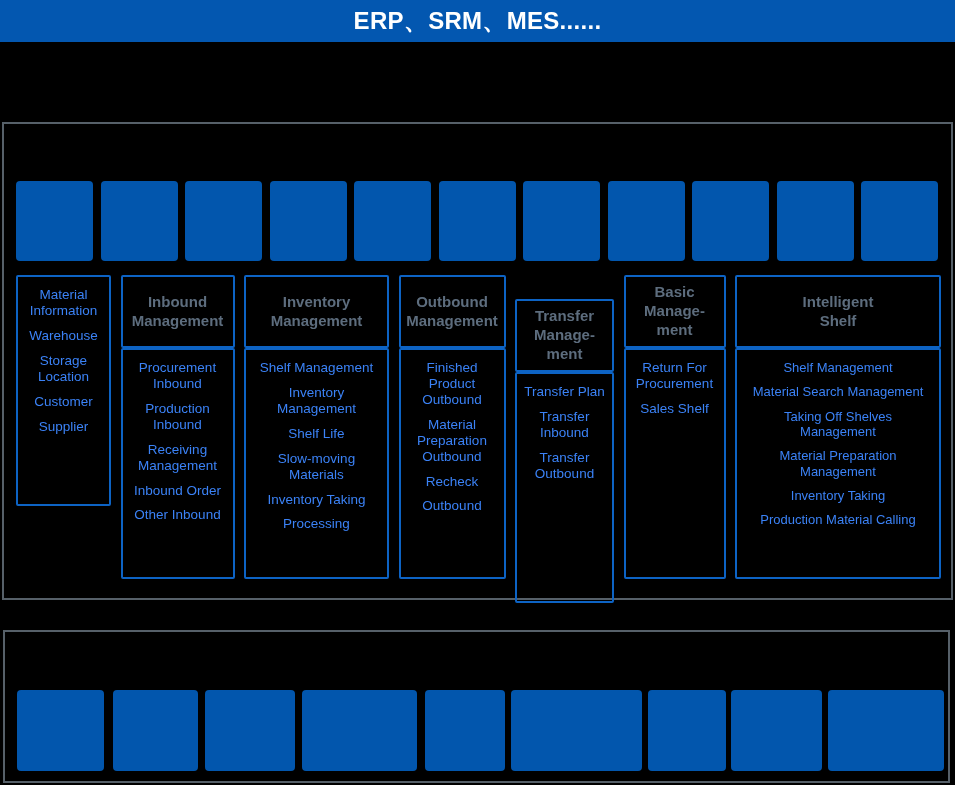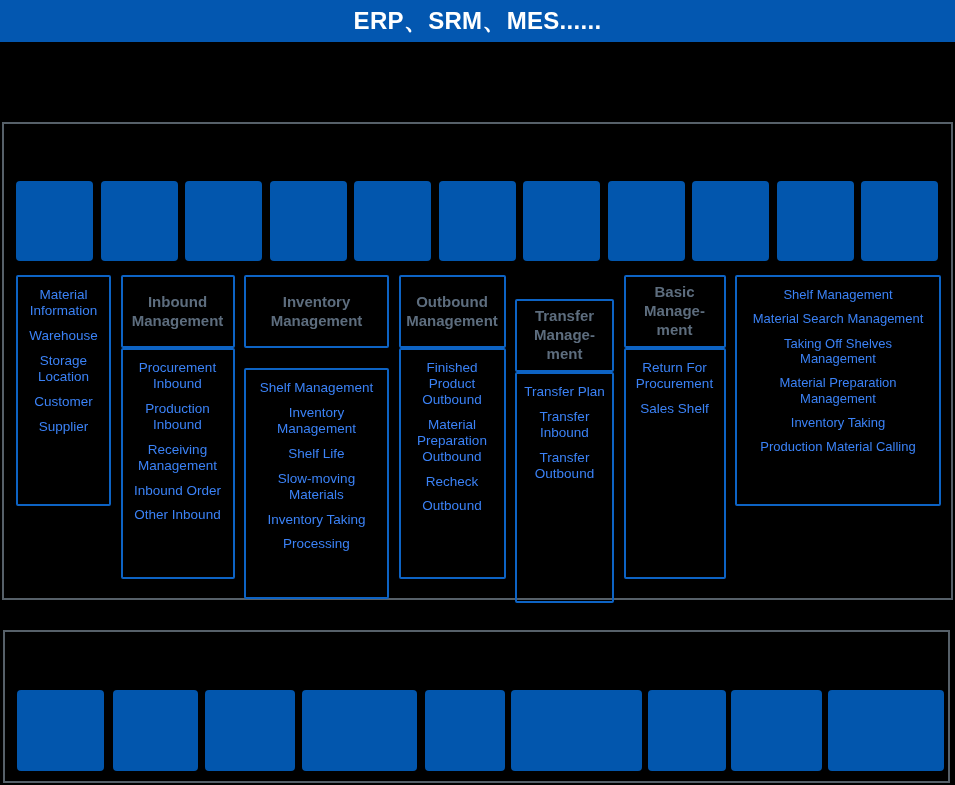--- a/index.html
+++ b/index.html
@@ -135,21 +135,21 @@
             <div class="col-item">Procurement
 Inbound</div>
             <div class="col-item">Production
 Inbound</div>
             <div class="col-item">Receiving
 Management</div>
             <div class="col-item">Inbound Order</div>
             <div class="col-item">Other Inbound</div>
           </div>
         </div>
-        <div class="column" style="width: 145px; gap: 20px;">
+        <div class="column" style="width: 145px;">
           <div class="col-header">Inventory
 Management</div>
           <div class="col-body">
             <div class="col-item">Shelf Management</div>
             <div class="col-item">Inventory
 Management</div>
             <div class="col-item">Shelf Life</div>
             <div class="col-item">Slow-moving
 Materials</div>
             <div class="col-item">Inventory Taking</div>
@@ -186,20 +186,22 @@
           <div class="col-header">Basic
 Manage-
 ment</div>
           <div class="col-body">
             <div class="col-item">Return For
 Procurement</div>
             <div class="col-item">Sales Shelf</div>
           </div>
         </div>
         <div class="column narrowtext" style="width: 206px;">
+          <div class="col-header">Intelligent
+Shelf</div>
           <div class="col-body">
             <div class="col-item">Shelf Management</div>
             <div class="col-item">Material Search Management</div>
             <div class="col-item">Taking Off Shelves
 Management</div>
             <div class="col-item">Material Preparation
 Management</div>
             <div class="col-item">Inventory Taking</div>
             <div class="col-item">Production Material Calling</div>
           </div>

